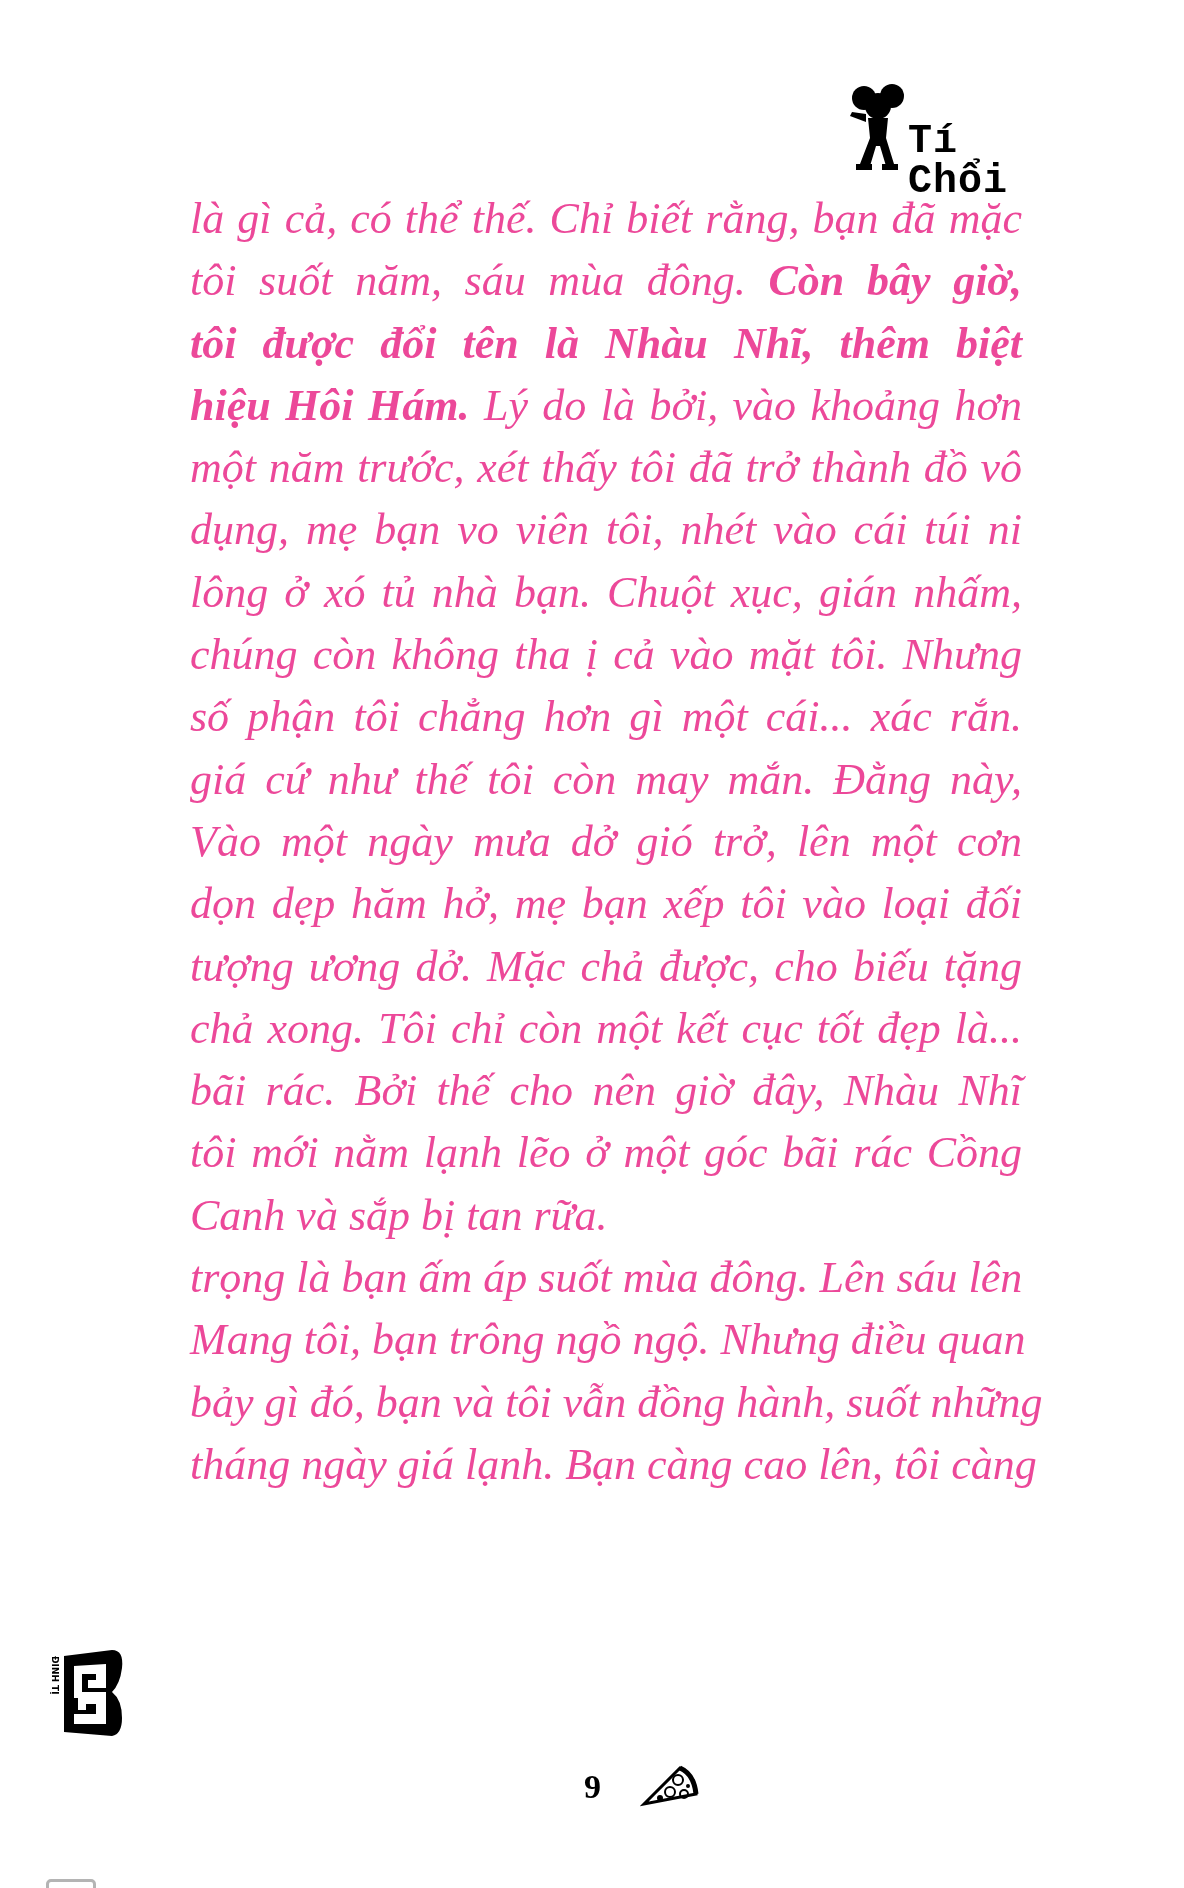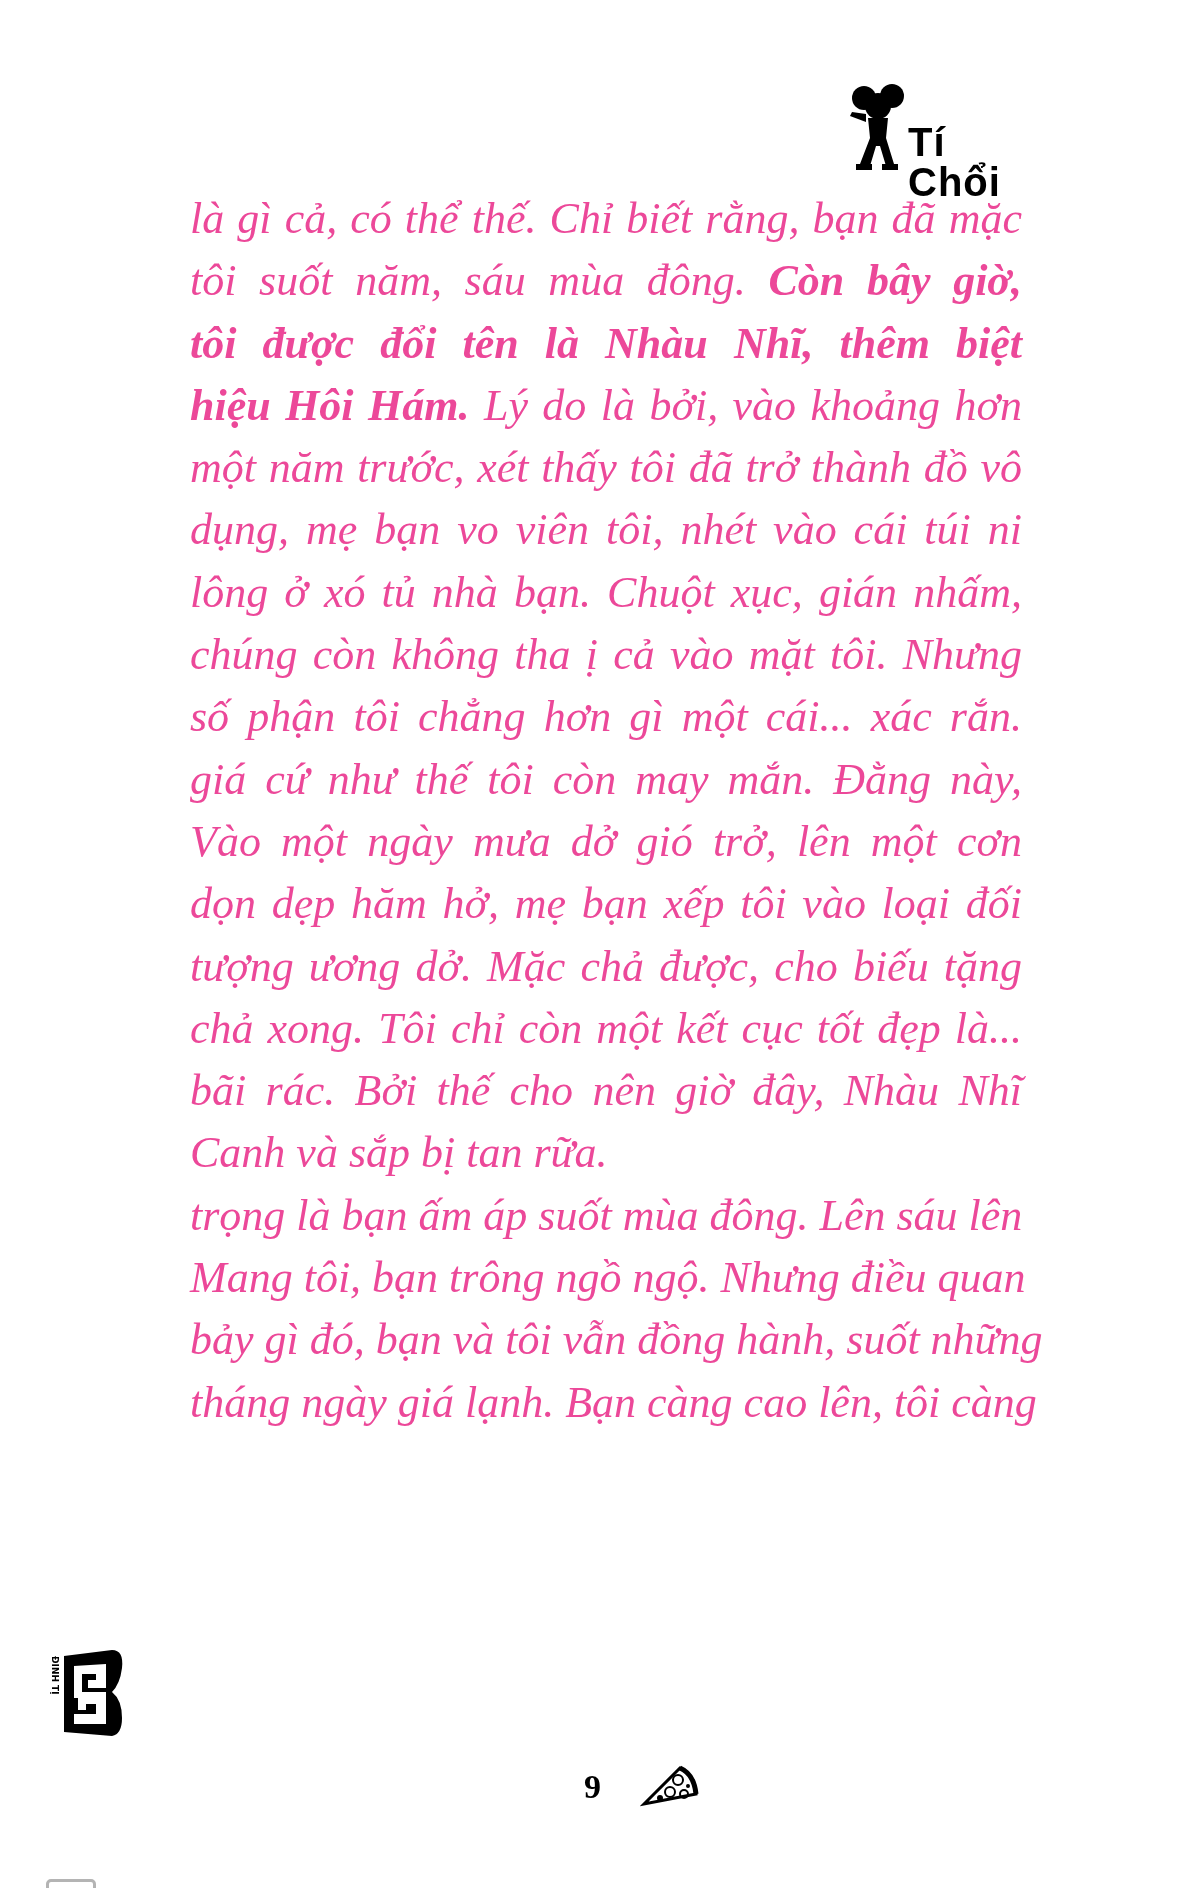--- a/index.html
+++ b/index.html
@@ -24,21 +24,21 @@
     }
     .header-logo svg {
       position: absolute;
       left: 0;
       top: 0;
     }
     .header-title {
       position: absolute;
       left: 60px;
       top: 40px;
-      font-family: Liberation Sans, sans-serif;
+      font-family: Liberation Mono, monospace;
       font-size: 40px;
       font-weight: bold;
       letter-spacing: 1px;
       color: #000;
       line-height: 1;
     }
     .page-body {
       position: absolute;
       left: 190px;
       top: 188px;
@@ -159,20 +159,21 @@
     <div class="line"><span>dụng, mẹ bạn vo viên tôi, nhét vào cái túi ni</span></div>
     <div class="line"><span>lông ở xó tủ nhà bạn. Chuột xục, gián nhấm,</span></div>
     <div class="line"><span>chúng còn không tha ị cả vào mặt tôi. Nhưng</span></div>
     <div class="line"><span>số phận tôi chẳng hơn gì một cái... xác rắn.</span></div>
     <div class="line"><span>giá cứ như thế tôi còn may mắn. Đằng này,</span></div>
     <div class="line"><span>Vào một ngày mưa dở gió trở, lên một cơn</span></div>
     <div class="line"><span>dọn dẹp hăm hở, mẹ bạn xếp tôi vào loại đối</span></div>
     <div class="line"><span>tượng ương dở. Mặc chả được, cho biếu tặng</span></div>
     <div class="line"><span>chả xong. Tôi chỉ còn một kết cục tốt đẹp là...</span></div>
     <div class="line"><span>bãi rác. Bởi thế cho nên giờ đây, Nhàu Nhĩ</span></div>
+    <div class="line"><span>tôi mới nằm lạnh lẽo ở một góc bãi rác Cồng</span></div>
     <div class="line last"><span>Canh và sắp bị tan rữa.</span></div>
     <div class="line"><span>trọng là bạn ấm áp suốt mùa đông. Lên sáu lên</span></div>
     <div class="line"><span>Mang tôi, bạn trông ngồ ngộ. Nhưng điều quan</span></div>
     <div class="line"><span>bảy gì đó, bạn và tôi vẫn đồng hành, suốt những</span></div>
     <div class="line"><span>tháng ngày giá lạnh. Bạn càng cao lên, tôi càng</span></div>
   </div>
 
 <div class="publisher-logo">
   <svg width="90" height="92" viewBox="0 0 90 92">
 

